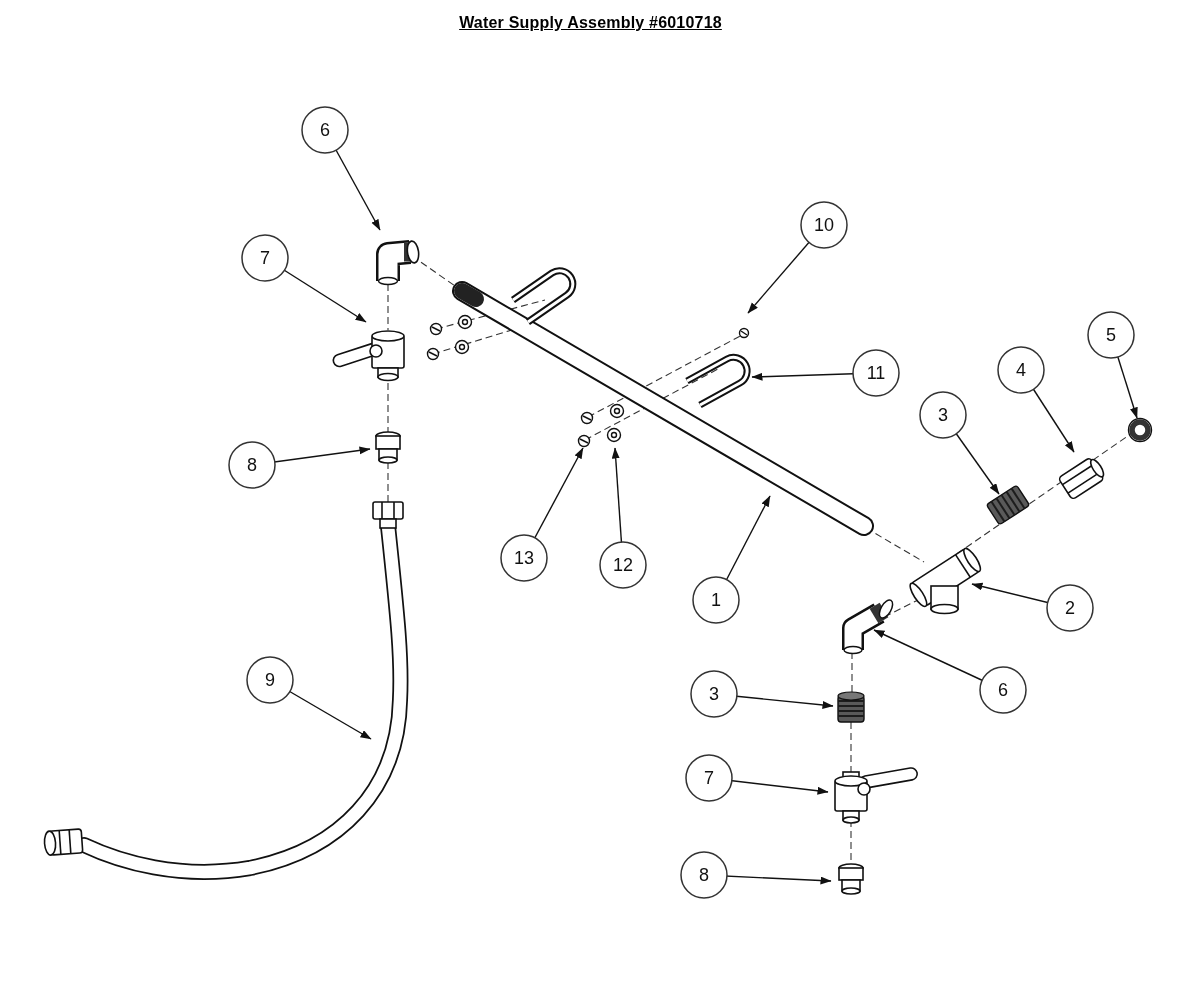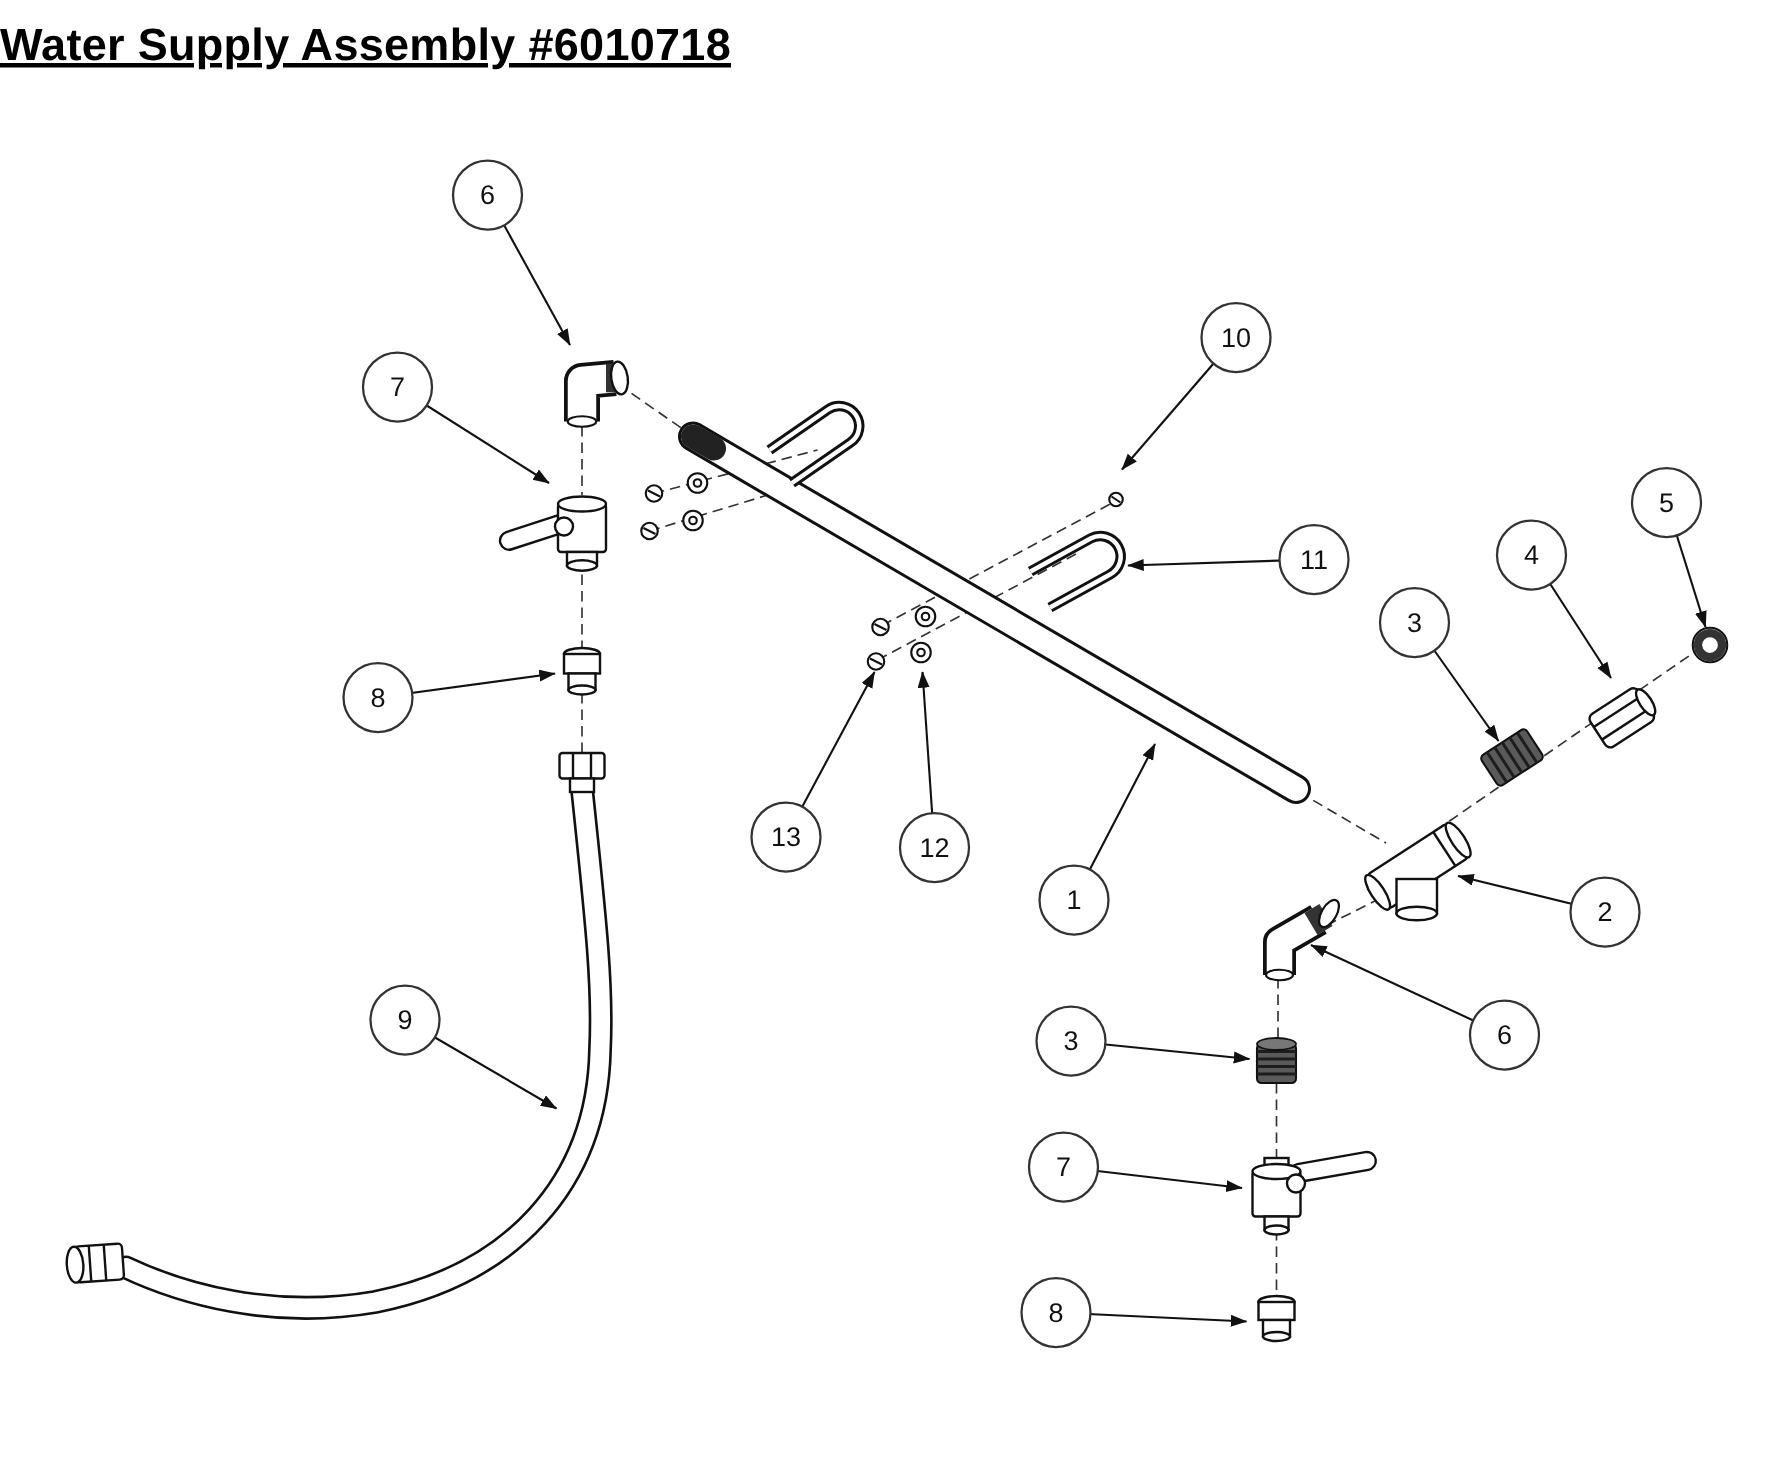--- a/index.html
+++ b/index.html
@@ -1,20 +1,20 @@
 <!DOCTYPE html>
 <html><head>
 <meta charset="utf-8">
 <style>
   html,body{margin:0;padding:0;background:#ffffff;}
   body{font-family:"Liberation Sans", sans-serif;}
   .page{position:relative;width:1181px;height:981px;background:#fff;overflow:hidden;}
   .title{
     position:absolute;top:14px;left:0;width:100%;
-    font-size:30px;font-weight:bold;color:#000;
+    text-align:center;font-size:16px;font-weight:bold;color:#000;
     text-decoration:underline;letter-spacing:.2px;
   }
   svg text.balloon-num{
     font-family:"Liberation Sans", sans-serif;
     font-size:18px;fill:#111;
   }
   .diagram-svg{position:absolute;top:0;left:0;}
 </style>
 </head>
 <body>

